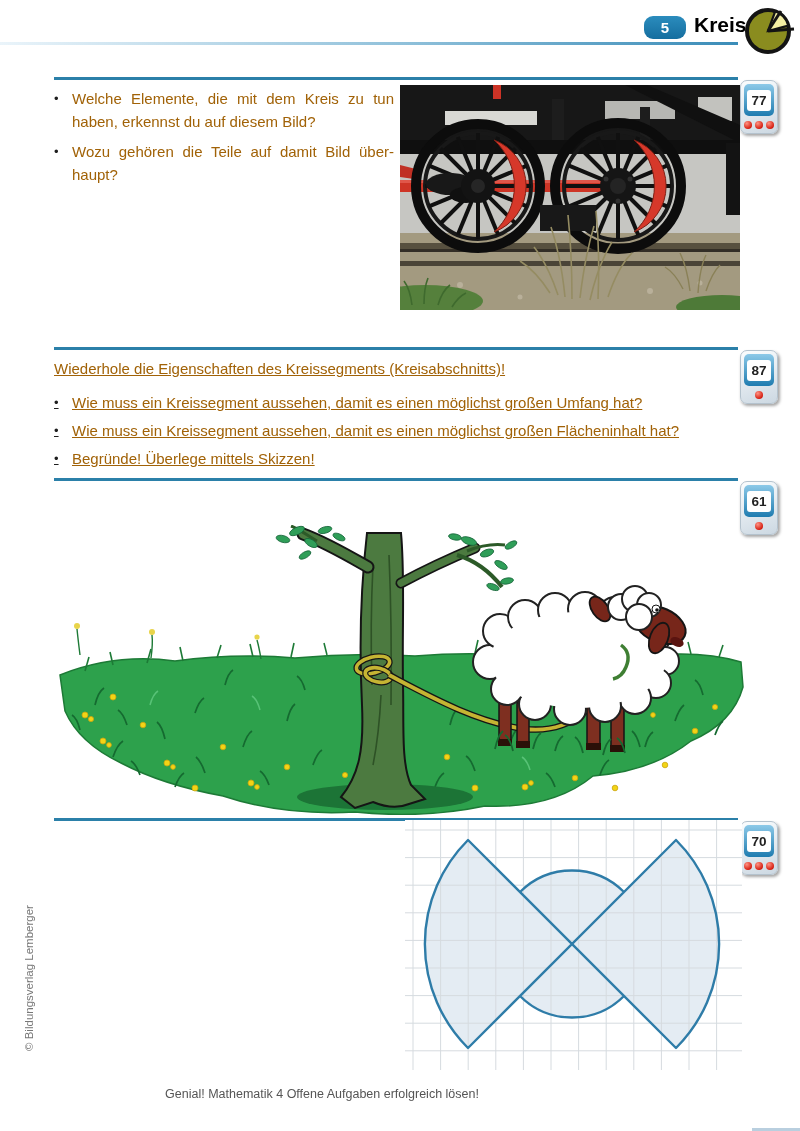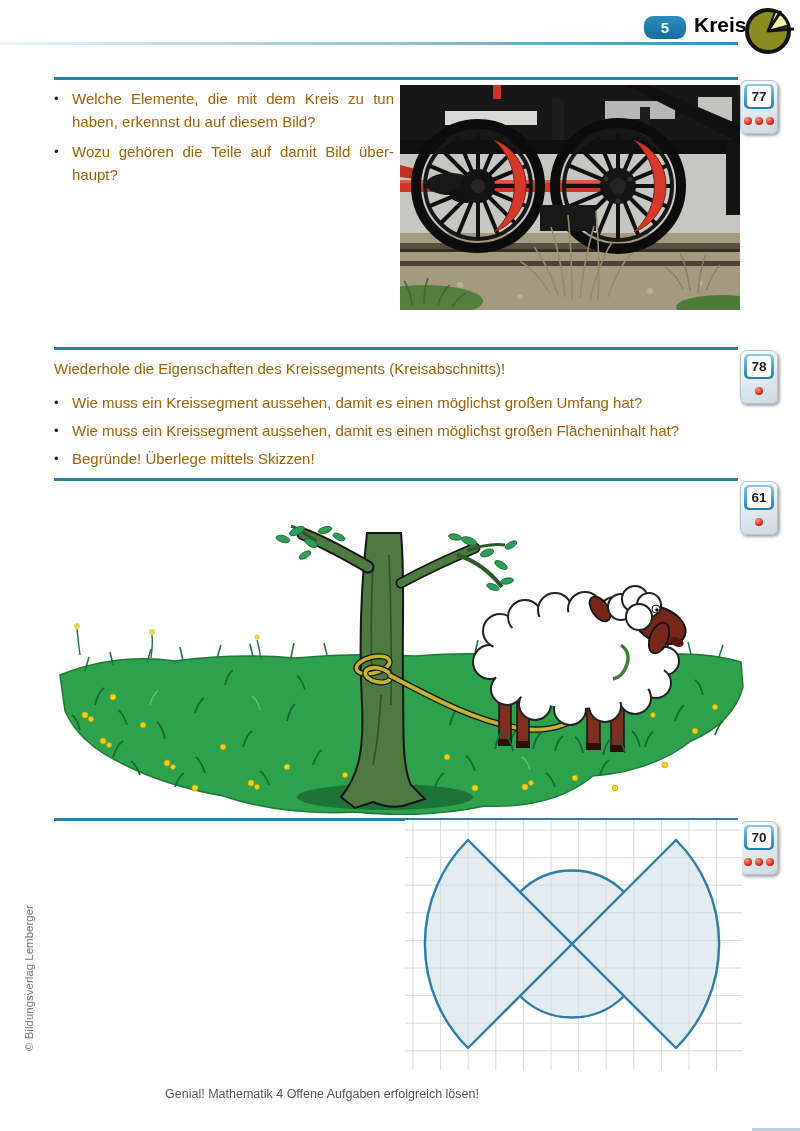--- a/index.html
+++ b/index.html
@@ -13,37 +13,37 @@
         color:#fff;font-weight:bold;font-size:15px;}
   .chapter-title{position:absolute;left:694px;top:13px;font-size:21px;font-weight:bold;color:#000000;}
   .clock{position:absolute;left:742px;top:3px;}
   
   .task{position:absolute;left:0;width:800px;}
   .task-rule{position:absolute;left:54px;top:0;width:684px;height:2.5px;background:#2b80a9;}
   .task-badge{position:absolute;left:740px;top:3px;width:38px;height:54px;border-radius:7px;
         background:linear-gradient(160deg,#fbfdfe,#ccd8e2);border:1px solid #b4c2cd;
         box-shadow:1.5px 2px 3px rgba(0,0,0,.35);box-sizing:border-box;
         display:flex;flex-direction:column;align-items:center;}
-  .badge-screen{margin-top:3px;width:30px;height:25px;border-radius:5px;
+  .badge-screen{margin-top:3px;width:30px;height:32px;border-radius:5px;
         background:linear-gradient(#8cc9e8,#1f7cb0);display:flex;align-items:center;justify-content:center;}
   .badge-screen-inner{width:24px;height:21px;background:#fff;border-radius:3px;
         display:flex;align-items:center;justify-content:center;font-weight:bold;font-size:13.5px;color:#222;}
   .badge-dots{flex:1;display:flex;align-items:center;justify-content:center;gap:3px;}
   .dot{width:8px;height:8px;border-radius:50%;
         background:radial-gradient(circle at 35% 30%,#ff9384,#d61f12 70%,#9e130a);}
   p{margin:0;}
   .txt{font-size:15px;line-height:23px;color:#a16207;}
   .just{text-align:justify;}
   .bullet-row{display:flex;margin-bottom:7px;}
   .bul{width:18px;flex:0 0 18px;font-size:13px;line-height:23px;color:#1e1e1e;}
   .col-narrow{position:absolute;left:54px;top:10px;width:340px;}
   .col-wide{position:absolute;left:54px;top:9px;width:684px;}
   .intro-line{margin-bottom:9px;}
   .b78 .bullet-row{margin-bottom:3px;line-height:25px;}
-  .b78 .bul,.b78 p{line-height:25px;}
+  .b78 .bul,.b78 p{line-height:25px;text-decoration:underline;}
   
   .photo{position:absolute;left:400px;top:8px;}
   .meadow-ill{position:absolute;left:55px;top:47px;}
   .grid-fig{position:absolute;left:405px;top:2px;}
   
   .footer-title{position:absolute;left:0;top:1087px;width:644px;text-align:center;
         font-size:12.5px;color:#555;}
   .page-num-box{position:absolute;left:752px;top:1128px;width:48px;height:31px;background:#b9cfdf;
         display:flex;align-items:center;justify-content:center;font-weight:bold;font-size:12px;color:#222;}
   .copyright{position:absolute;top:972px;left:-76px;width:210px;text-align:center;
@@ -175,21 +175,21 @@
           <path d="M52,222 q6,-10 14,-14"></path>
       </g>
       <ellipse cx="322" cy="222" rx="46" ry="12" fill="#4e7a38"></ellipse>
     </svg>
   </section>
 
   <section class="task" style="top:347px;height:112px;">
     <div class="task-rule"></div>
     <div class="task-badge">
       <div class="badge-screen">
-        <div class="badge-screen-inner">78</div>
+        <div class="badge-screen-inner">87</div>
       </div>
       <div class="badge-dots">
           <span class="dot"></span>
         </div>
     </div>
     <div class="col-wide b78">
       <p class="txt intro-line">Wiederhole die Eigenschaften des Kreissegments (Kreisabschnitts)!</p>
       <div class="bullet-row">
         <span class="bul">•</span>
         <p class="txt">Wie muss ein Kreissegment aussehen, damit es einen möglichst großen Umfang hat?</p>

